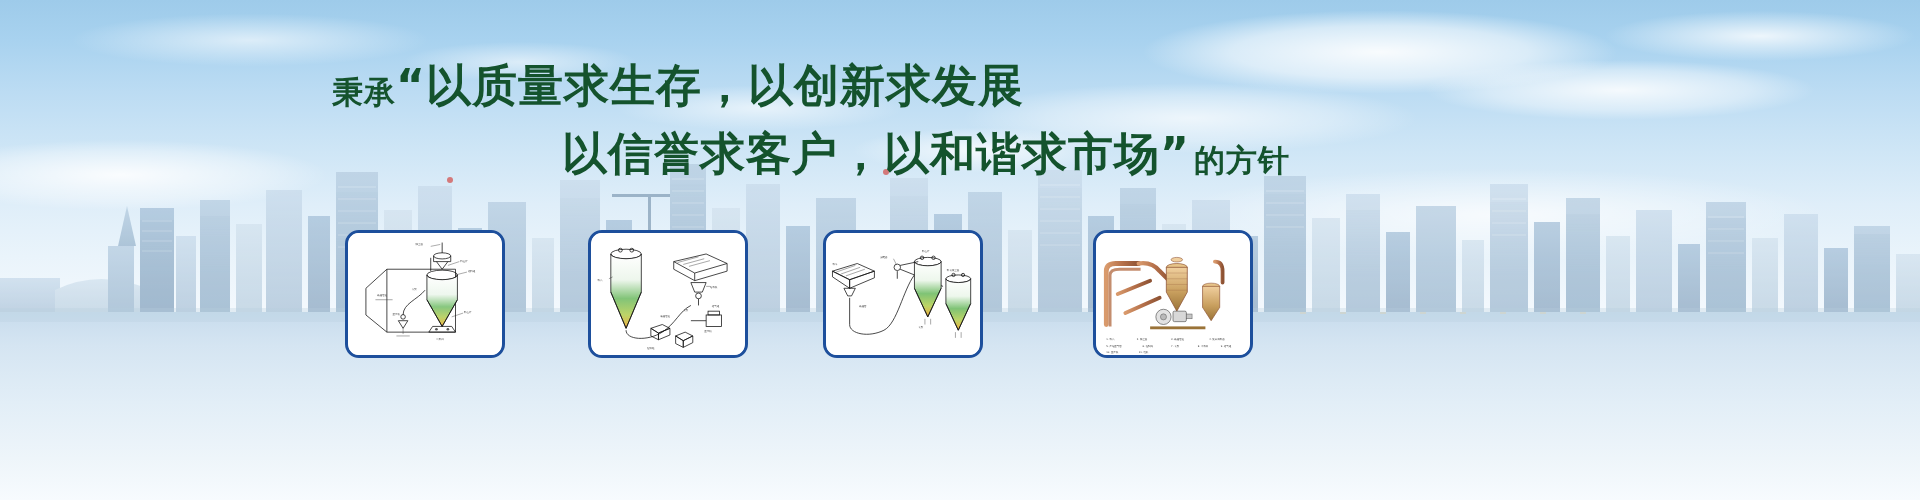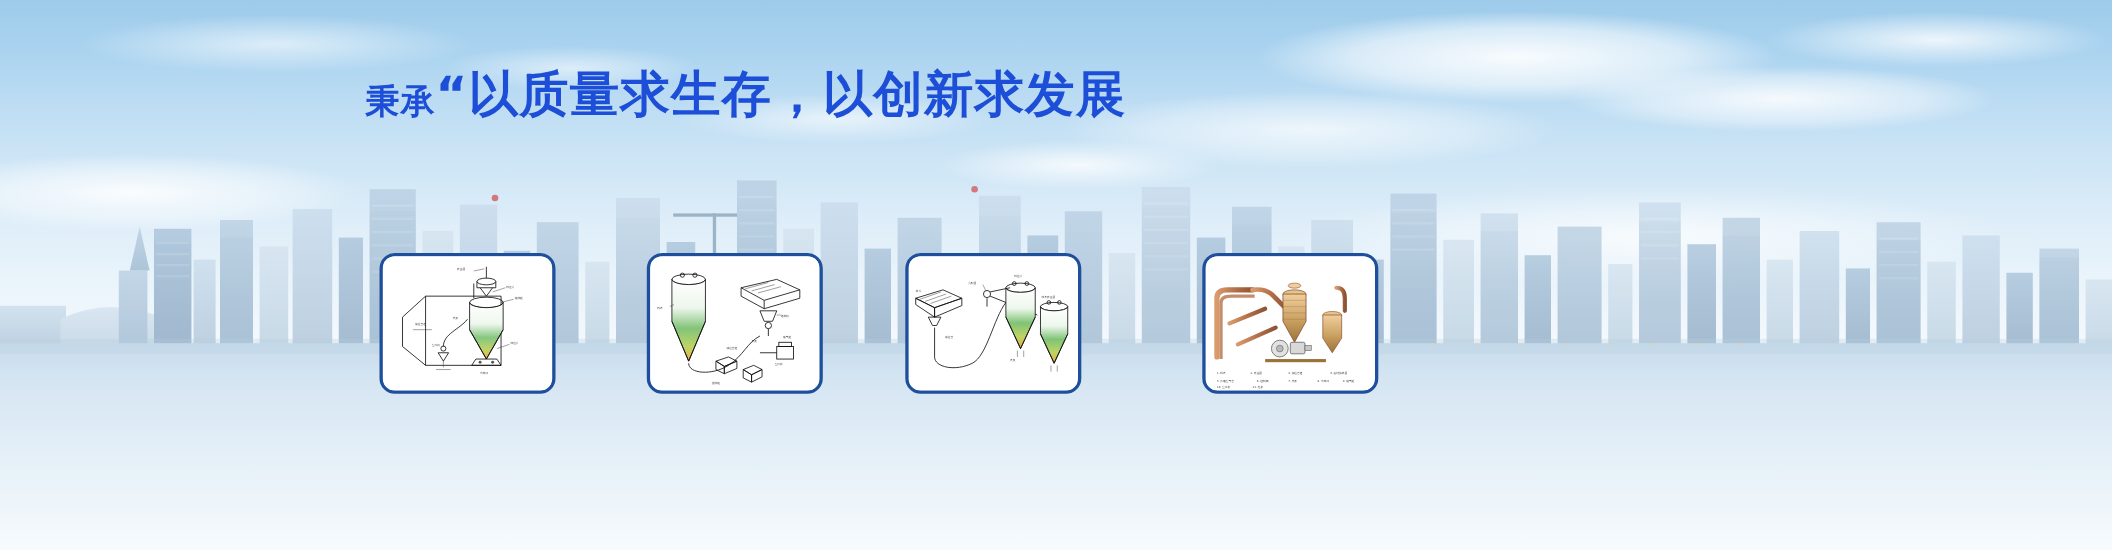--- a/index.html
+++ b/index.html
@@ -65,21 +65,21 @@
   }
 
   
   .slogan{
     position:absolute;left:0;top:0;width:1920px;height:210px;
     pointer-events:none;
   }
   .line{
     position:absolute;
     white-space:nowrap;
-    color:#1d4ed8;
+    color:#14532d;
     font-weight:bold;
     letter-spacing:1px;
     font-family:"DejaVu Sans","Liberation Sans",sans-serif;
   }
   .line-1{ left:332px; top:56px; }
   .line-2{ left:562px; top:124px; }
 
   .lead{ font-size:31px; vertical-align:-2px; }
   .quote{ font-size:44px; }
   .big{ font-size:45px; }
@@ -267,20 +267,23 @@
         <rect x="1500" y="16" width="6" height="2"></rect>
       <rect x="1540" y="16" width="6" height="2"></rect>
         <rect x="1580" y="16" width="6" height="2"></rect>
     </g>
   </svg>
 
   <div class="slogan">
     <div class="line line-1">
       <span class="lead">秉承</span><span class="quote">“</span><span class="big">以质量求生存，以创新求发展</span>
     </div>
+    <div class="line line-2">
+      <span class="big">以信誉求客户，以和谐求市场</span><span class="quote">”</span><span class="tail">的方针</span>
+    </div>
   </div>
 
   <div class="panels">
 
     <div class="panel p1">
       <svg viewBox="0 0 160 128">
         <defs>
           <linearGradient id="silo1" x1="0" y1="0" x2="0" y2="1">
             <stop offset="0%" stop-color="#ffffff"></stop>
             <stop offset="38%" stop-color="#eef7ee"></stop>

